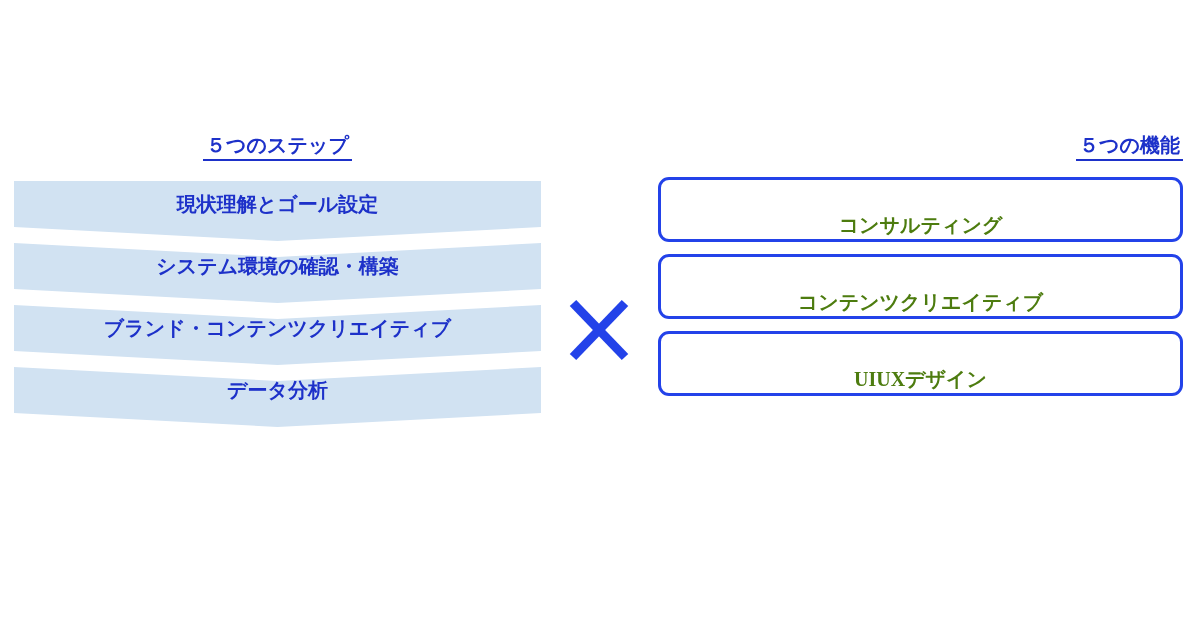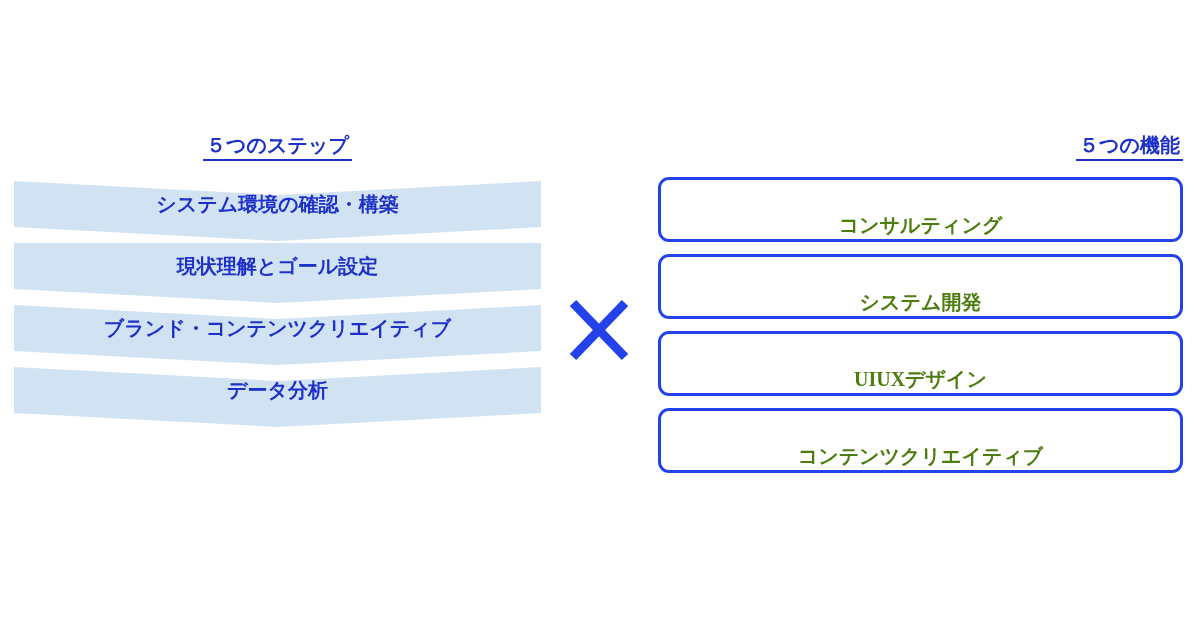--- a/index.html
+++ b/index.html
@@ -111,47 +111,44 @@
 
   <div class="col-title left-title">
     <span class="underlined">５つのステップ</span>
   </div>
 
   <div class="col-title right-title">
     <span class="underlined">５つの機能</span>
   </div>
 
   <ul class="steps-list">
+    <li class="step first">
+      <span>現状理解とゴール設定</span>
+    </li>
     <li class="step">
       <span>システム環境の確認・構築</span>
-    </li>
-    <li class="step first">
-      <span>現状理解とゴール設定</span>
     </li>
     <li class="step">
       <span>ブランド・コンテンツクリエイティブ</span>
     </li>
     <li class="step">
       <span>データ分析</span>
     </li>
   </ul>
 
   <svg class="cross" viewBox="0 0 62 64" aria-hidden="true">
     <line x1="5" y1="5" x2="57" y2="59" stroke="#2342e9" stroke-width="9"></line>
     <line x1="57" y1="5" x2="5" y2="59" stroke="#2342e9" stroke-width="9"></line>
   </svg>
 
   <ul class="functions-list">
     <li class="function-box">
       <span>コンサルティング</span>
     </li>
     <li class="function-box">
-      <span>システム開発</span>
+      <span>コンテンツクリエイティブ</span>
     </li>
     <li class="function-box">
       <span>UIUXデザイン</span>
-    </li>
-    <li class="function-box">
-      <span>コンテンツクリエイティブ</span>
     </li>
   </ul>
 
 </div>
 
 </body></html>

